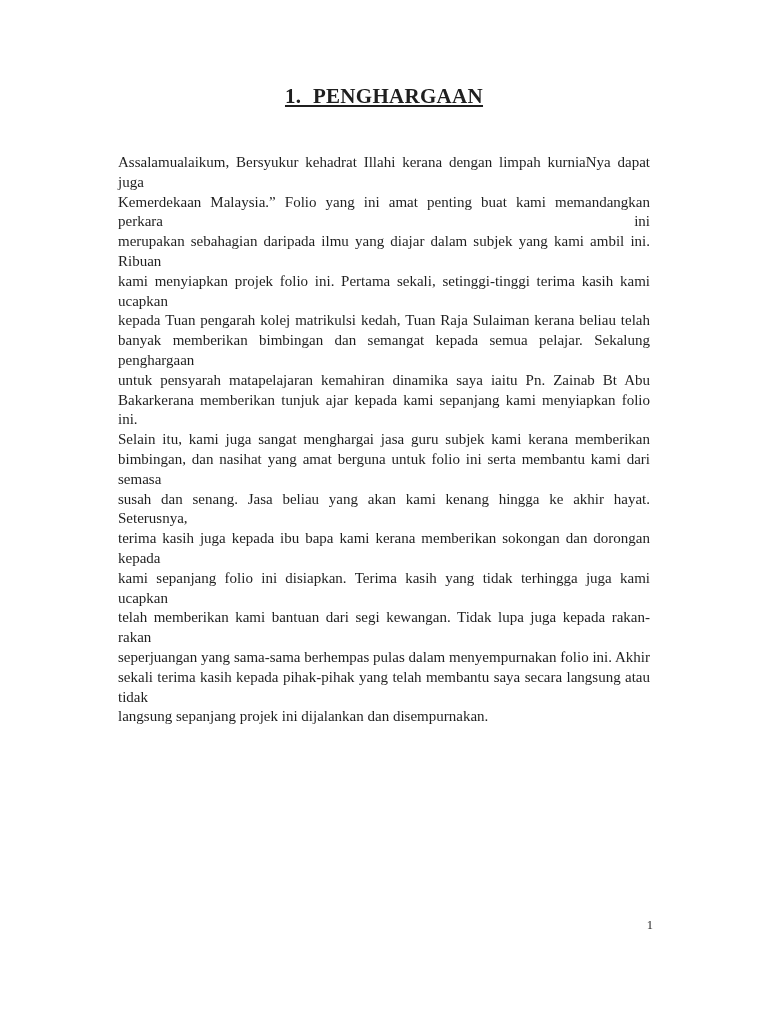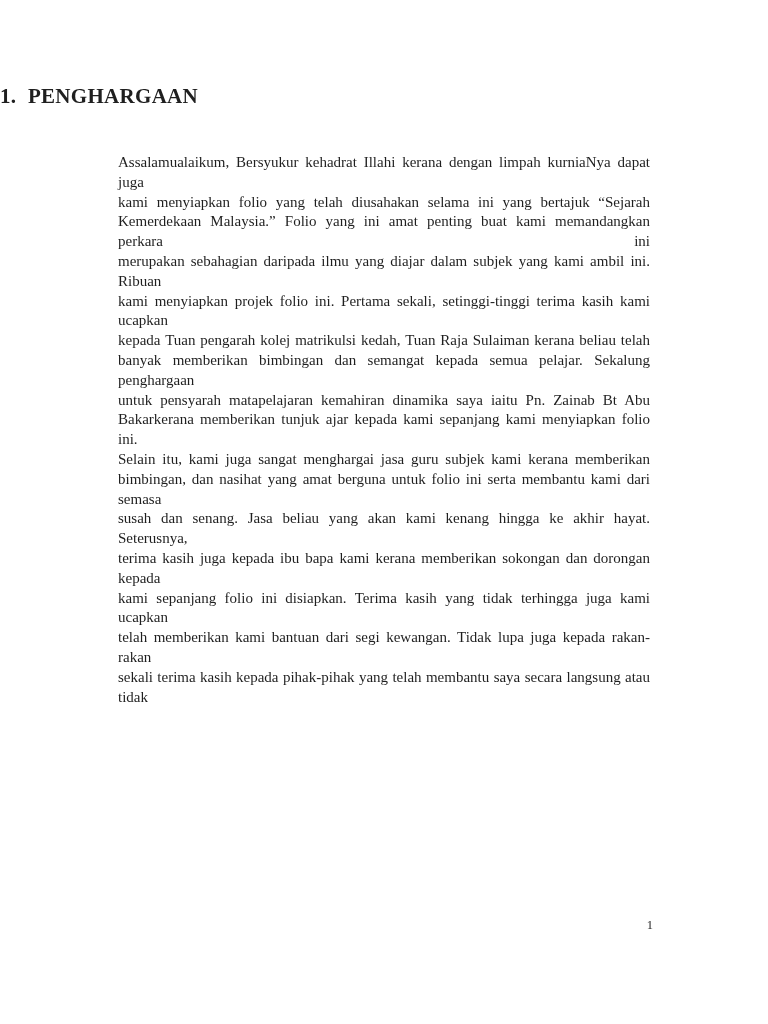--- a/index.html
+++ b/index.html
@@ -15,26 +15,28 @@
   }
   .page {
     position: relative;
     width: 768px;
     height: 1024px;
     background: var(--bg-color);
     overflow: hidden;
   }
   .heading {
     margin-top: 84px;
+    text-align: center;
     font-family: "Liberation Serif", "DejaVu Serif", serif;
     font-size: 21px;
     font-weight: bold;
     color: var(--text-color);
     word-spacing: 6px;
     letter-spacing: 0.3px;
+    text-decoration: underline;
   }
   .content {
     margin: 44px 118px 8px 118px;
   }
   .pline {
     font-size: 15px;
     line-height: 19.8px;
     color: var(--text-color);
     text-align: justify;
     text-align-last: justify;
@@ -52,31 +54,32 @@
   }
 </style>
 </head>
 <body>
 
 <div class="page">
   <h1 class="heading">1. PENGHARGAAN</h1>
 
   <div class="content">
       <div class="pline">Assalamualaikum, Bersyukur kehadrat Illahi kerana dengan limpah kurniaNya dapat juga</div>
-      <div class="pline">kami menyiapkan folio yang telah diusahakan selama ini yang bertajuk “Sejarah</div>
       <div class="pline">Kemerdekaan Malaysia.” Folio yang ini amat penting buat kami memandangkan perkara ini</div>
       <div class="pline">merupakan sebahagian daripada ilmu yang diajar dalam subjek yang kami ambil ini. Ribuan</div>
       <div class="pline">kami menyiapkan projek folio ini. Pertama sekali, setinggi-tinggi terima kasih kami ucapkan</div>
       <div class="pline">kepada Tuan pengarah kolej matrikulsi kedah, Tuan Raja Sulaiman kerana beliau telah</div>
       <div class="pline">banyak memberikan bimbingan dan semangat kepada semua pelajar. Sekalung penghargaan</div>
       <div class="pline">untuk pensyarah matapelajaran kemahiran dinamika saya iaitu Pn. Zainab Bt Abu</div>
       <div class="pline">Bakarkerana memberikan tunjuk ajar kepada kami sepanjang kami menyiapkan folio ini.</div>
       <div class="pline">Selain itu, kami juga sangat menghargai jasa guru subjek kami kerana memberikan</div>
       <div class="pline">bimbingan, dan nasihat yang amat berguna untuk folio ini serta membantu kami dari semasa</div>
       <div class="pline">susah dan senang. Jasa beliau yang akan kami kenang hingga ke akhir hayat. Seterusnya,</div>
       <div class="pline">terima kasih juga kepada ibu bapa kami kerana memberikan sokongan dan dorongan kepada</div>
       <div class="pline">kami sepanjang folio ini disiapkan. Terima kasih yang tidak terhingga juga kami ucapkan</div>
       <div class="pline">telah memberikan kami bantuan dari segi kewangan. Tidak lupa juga kepada rakan-rakan</div>
+      <div class="pline">seperjuangan yang sama-sama berhempas pulas dalam menyempurnakan folio ini. Akhir</div>
       <div class="pline">sekali terima kasih kepada pihak-pihak yang telah membantu saya secara langsung atau tidak</div>
+      <div class="pline last">langsung sepanjang projek ini dijalankan dan disempurnakan.</div>
     </div>
 
   <div class="page-number">1</div>
 </div>
 
 </body></html>

